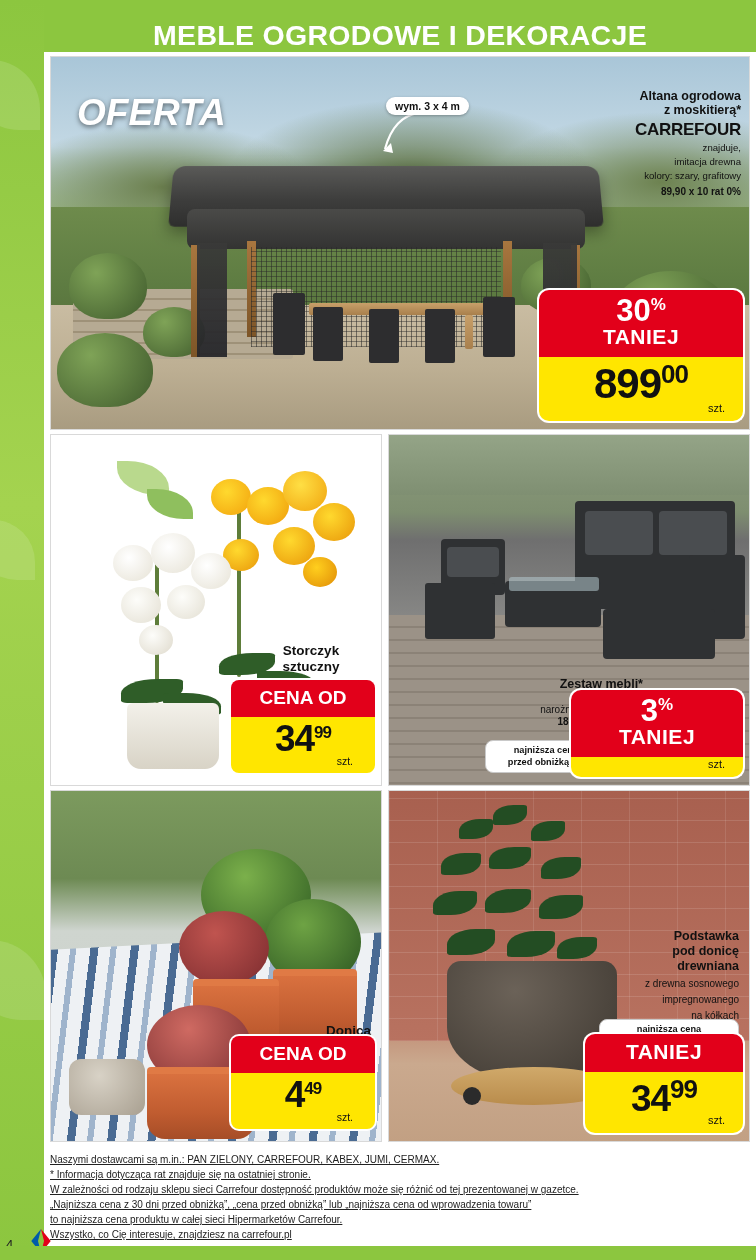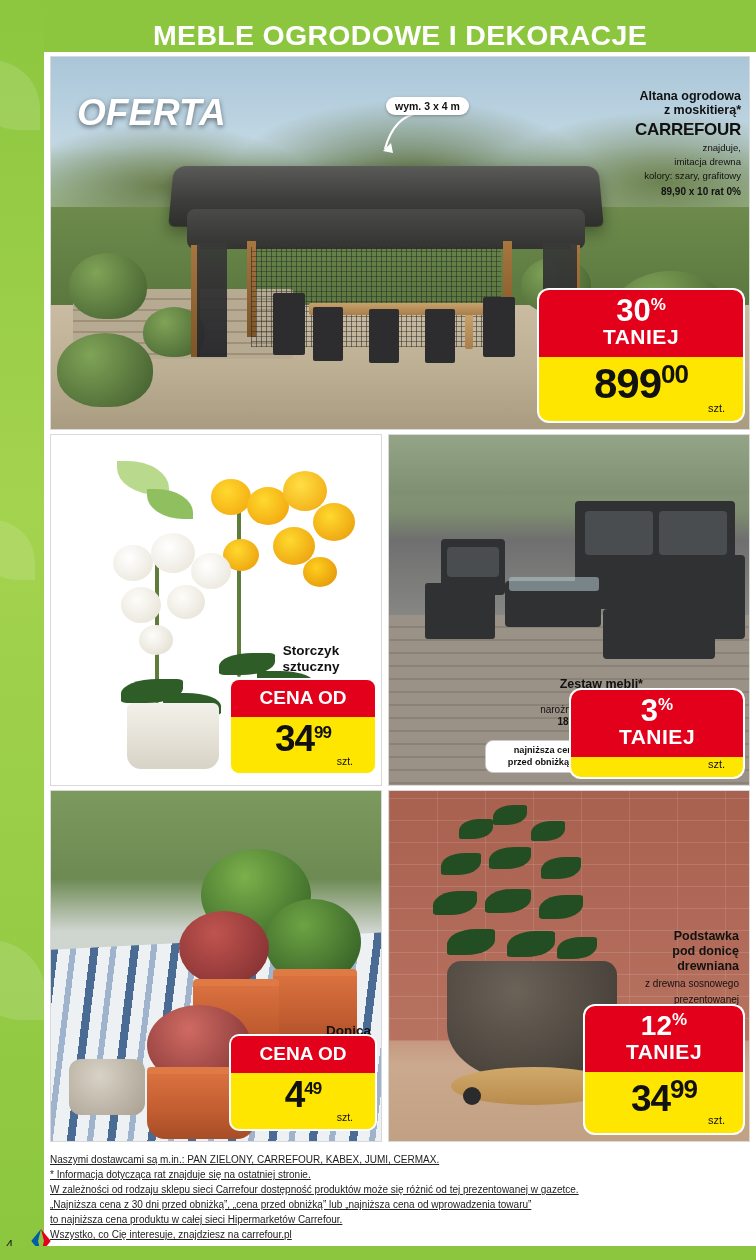--- a/index.html
+++ b/index.html
@@ -492,32 +492,31 @@
     <div class="bigpot"></div>
     <div class="dolly"></div>
     <div class="wheel" style="left:74px; top:296px;"></div>
     <div class="wheel" style="left:200px; top:296px;"></div>
 
     <div class="txt-pod">
       <div class="a">Podstawka</div>
       <div class="a">pod donicę</div>
       <div class="a">drewniana</div>
       <div class="b">z drewna sosnowego</div>
-      <div class="b">prezentowanej</div>
+      <div class="b">impregnowanego</div>
       <div class="b">na kółkach</div>
       <div class="b">kwadratowa, okrągła</div>
     </div>
 
     <div class="pod-low" style="white-space:pre-line;">najniższa cena
 z 30 dni przed
 obniżką - 39,99 zł</div>
 
     <div class="pricebox-pod">
       <div class="disc-red">
-        <div class="big"><span>12</span><sup>%</sup></div>
         <div class="sub">TANIEJ</div>
       </div>
       <div class="price-yellow">
         <div class="num"><span>34</span><sup>99</sup></div>
         <span class="unit">szt.</span>
       </div>
     </div>
   </div>
 
   <div class="footer">

